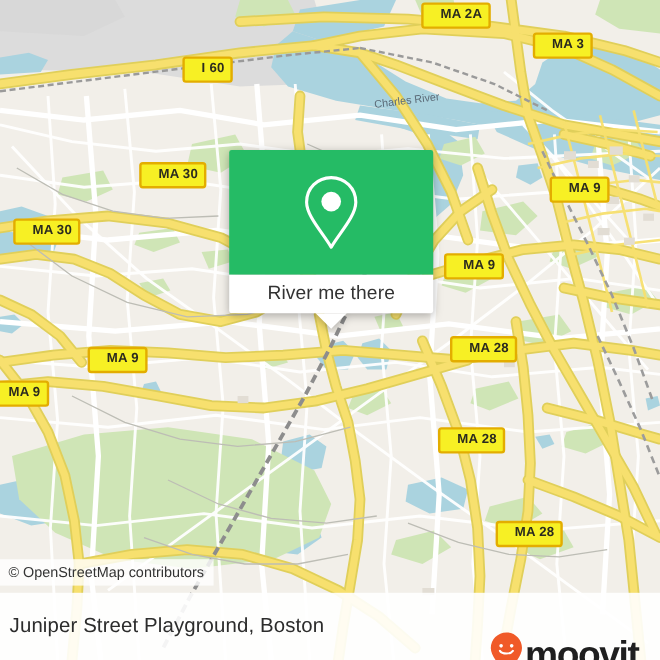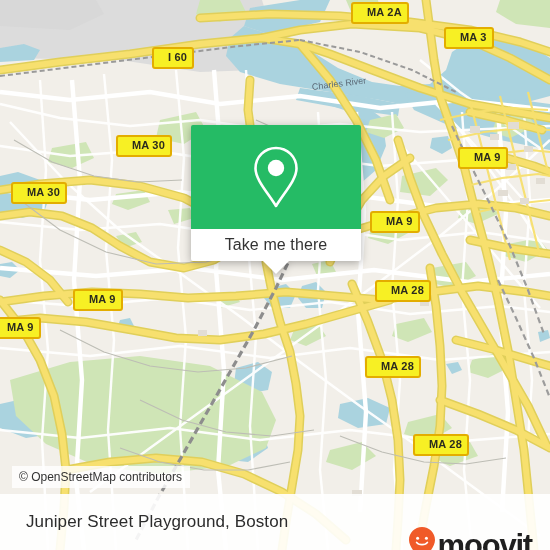--- a/index.html
+++ b/index.html
@@ -71,35 +71,35 @@
     margin-left:-13px;
     width:0;height:0;
     border-left:13px solid transparent;
     border-right:13px solid transparent;
     border-top:13px solid #ffffff;
   }
 
   
   .attrib{
     position:absolute;
-    left:12px;top:466px;
+    left:0;top:466px;
     background:rgba(255,255,255,.80);
     color:#333333;
     font-size:12px;
     padding:4px 8px 4px 7px;
     white-space:nowrap;
   }
 
   
   .bottombar{
     position:absolute;
     left:0;right:0;bottom:0;height:56px;
     background:rgba(255,255,255,.90);
     display:flex;align-items:center;
-    padding:0 18px 0 26px;
+    padding:0 18px 0 8px;
     box-sizing:border-box;
   }
   .place-title{
     font-size:17px;color:#2c2c2c;
     white-space:nowrap;letter-spacing:.1px;
     flex:1 1 auto;
   }
   .brand{display:flex;align-items:center;gap:1px;flex:0 0 auto;margin-top:46px;}
   .brand-word{
     font-size:31px;color:#1f1f1f;font-weight:bold;
@@ -345,21 +345,21 @@
   </div>
 
   <div class="callout">
     <div class="callout-top">
       <svg width="54" height="66" viewBox="0 0 54 66">
         <path d="M27 4 C15.5 4 6.5 13 6.5 24.5 C6.5 36 20 50 27 62 C34 50 47.5 36 47.5 24.5 C47.5 13 38.5 4 27 4 Z" fill="none" stroke="#ffffff" stroke-width="2.6" stroke-linejoin="round"></path>
         <circle cx="27" cy="24" r="8.2" fill="#ffffff"></circle>
       </svg>
     </div>
     <div class="callout-bottom">
-      <span class="callout-label">Take me there</span>
+      <span class="callout-label">River me there</span>
       <span class="callout-tail"></span>
     </div>
   </div>
 
   <div class="attrib">© OpenStreetMap contributors</div>
 
   <div class="bottombar">
     <div class="place-title">Juniper Street Playground, Boston</div>
     <div class="brand">
       <svg width="30" height="38" viewBox="0 0 30 38">

